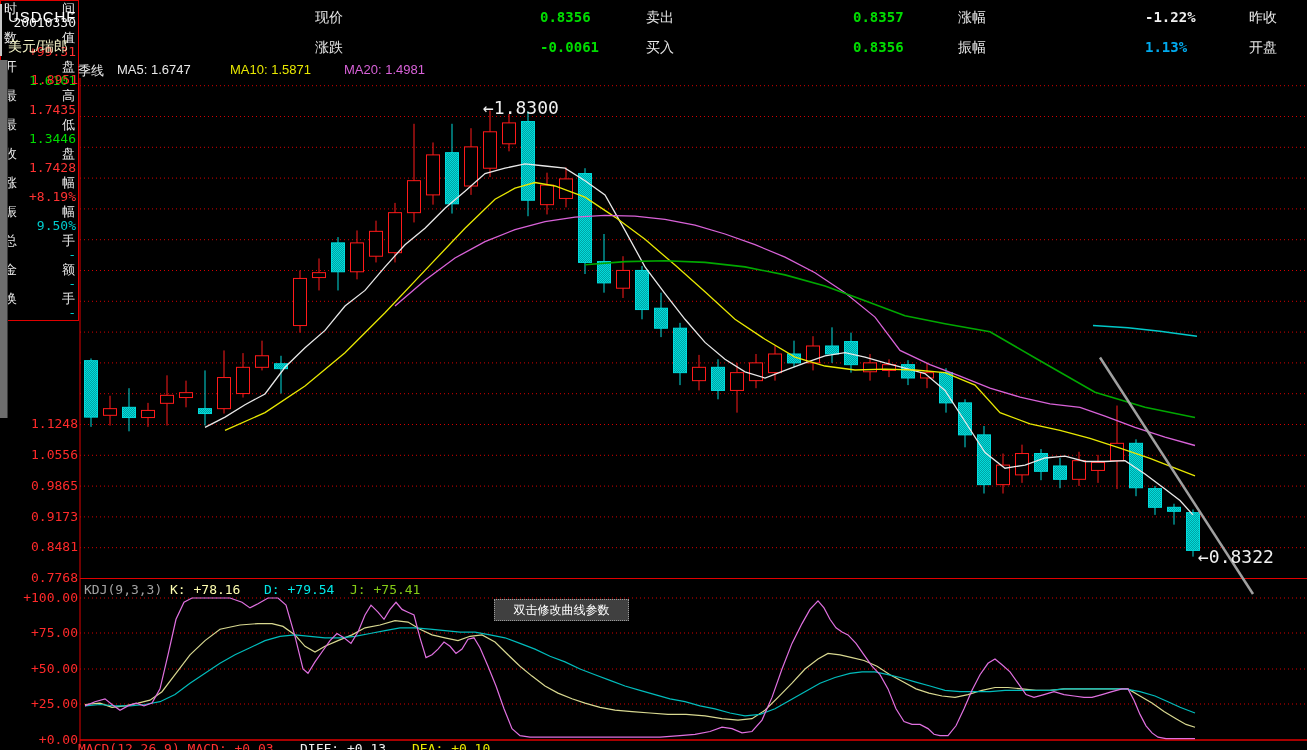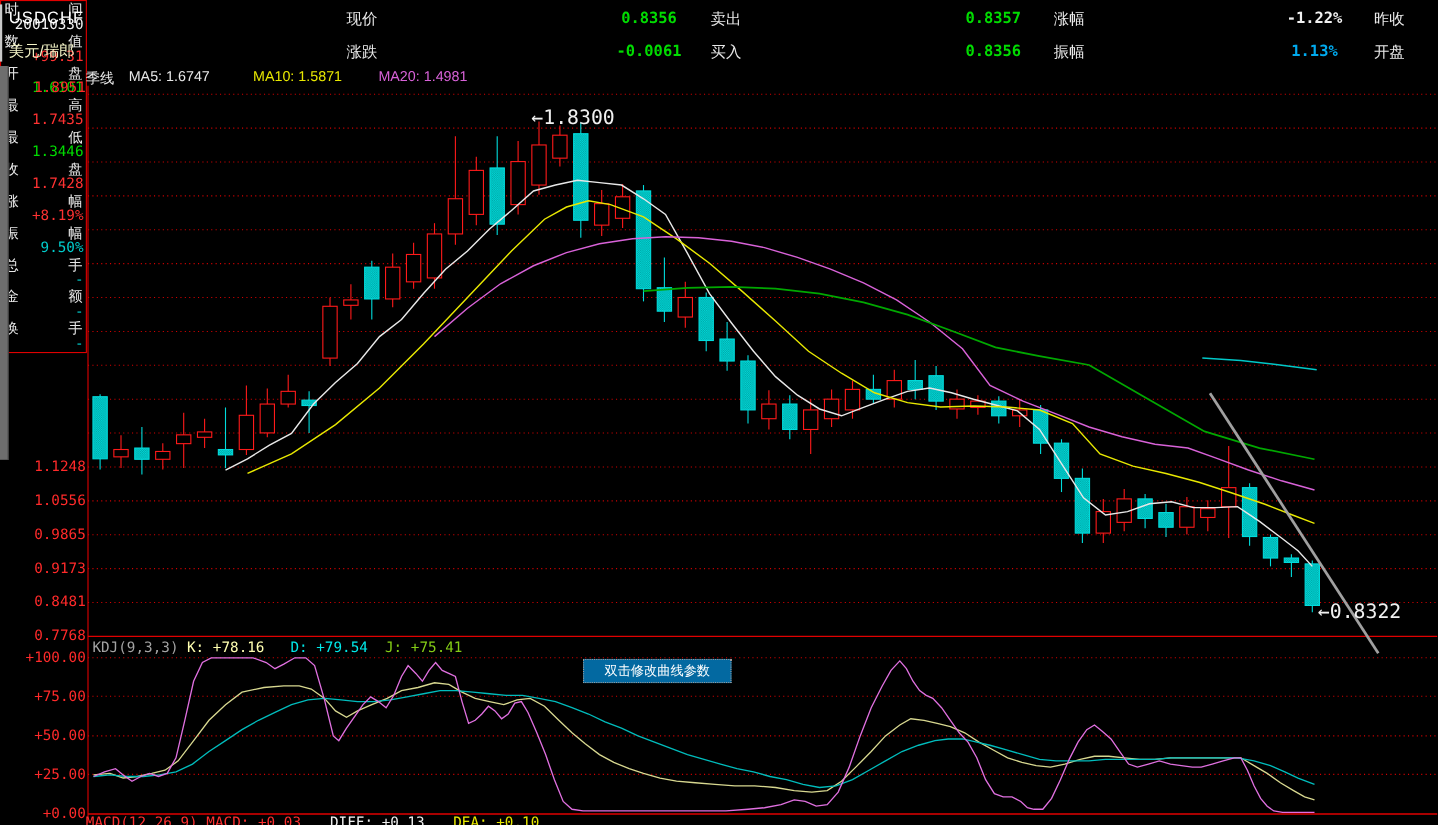--- a/index.html
+++ b/index.html
@@ -3,41 +3,41 @@
 <meta charset="utf-8">
 <title>USDCHF</title>
 <style>
   html,body{margin:0;padding:0;background:#000;}
   #screen{position:relative;width:1307px;height:750px;background:#000;overflow:hidden;
           font-family:"Liberation Sans",sans-serif;}
   .abs{position:absolute;white-space:nowrap;}
   .lblw{color:#e8e8e8;font-size:14px;}
   .num{font-family:"DejaVu Sans Mono",monospace;font-weight:bold;font-size:14px;}
   .g{color:#00dc00;} .wht{color:#f0f0f0;} .cy{color:#00aaee;}
-  .val-r{text-align:center;}
+  .val-r{text-align:left;}
   #symbol{left:8px;top:8px;color:#ffffff;font-weight:normal;font-size:15px;letter-spacing:1px;}
   #pairname{left:8px;top:38px;color:#f5f5c8;font-size:14px;}
   .edge-tick{left:0;top:4px;width:2px;height:52px;background:#c8c8c8;}
   .side-strip{left:0;top:60px;width:7px;height:358px;background:#6e6e6e;border-right:1px solid #3a3a3a;}
   
   .marow{top:62px;font-size:13px;}
   
   #info-panel{left:2px;top:80px;width:79px;height:321px;border:1px solid #e00000;background:#000;
               box-sizing:border-box;z-index:5;display:flex;flex-direction:column;}
   .iprow{height:29px;flex:0 0 auto;}
   .iplbl{display:flex;justify-content:space-between;padding:1px 3px 0 3px;color:#e8e8e8;font-size:13px;line-height:14px;}
   .ipval{text-align:right;padding:0 2px 0 0;font-family:"DejaVu Sans Mono",monospace;font-weight:normal;
          font-size:13px;line-height:14px;}
   .c-red{color:#ff3232;} .c-green{color:#00dc00;} .c-cyan{color:#00cccc;} .c-white{color:#f0f0f0;}
   
   #title-box{left:821px;top:123px;width:204px;height:50px;background:#ffffff;z-index:6;}
   #title-box span{display:block;margin:1px 0 0 3px;color:#e00000;font-weight:bold;font-size:27px;
                   font-family:"Liberation Serif",serif;letter-spacing:1px;}
-  #tooltip{left:494px;top:599px;width:133px;height:20px;background:#0369a1;border:1px dotted #9a9a9a;
-           color:#ffffff;font-size:12px;text-align:center;line-height:20px;z-index:6;margin-left:36px;}
+  #tooltip{left:494px;top:599px;width:133px;height:20px;background:#404040;border:1px dotted #9a9a9a;
+           color:#ffffff;font-size:12px;text-align:center;line-height:20px;z-index:6;}
   .chart-note{color:#f0f0f0;font-size:18px;font-family:"DejaVu Sans Mono",monospace;z-index:6;}
   
   .kdjrow{top:582px;font-size:13px;font-family:"DejaVu Sans Mono",monospace;}
   .macdrow{top:741px;font-size:13px;font-family:"DejaVu Sans Mono",monospace;}
   svg{position:absolute;left:0;top:0;}
 </style>
 </head>
 <body>
 
 <div id="screen">

